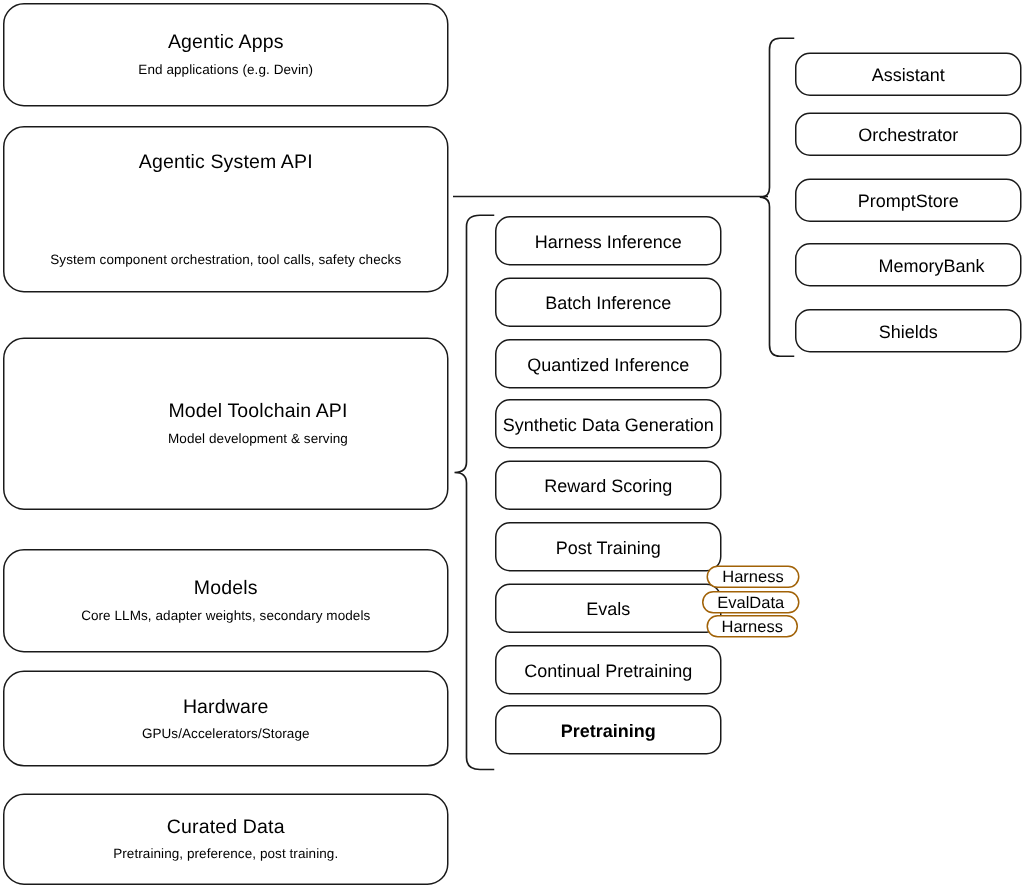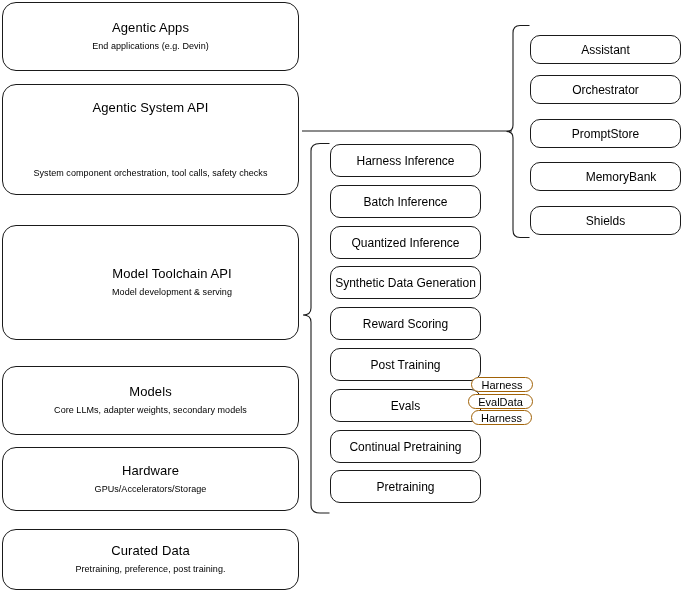--- a/index.html
+++ b/index.html
@@ -168,21 +168,21 @@
   </div>
   <div class="node mid" style="top:348px;">
     <span>Post Training</span>
   </div>
   <div class="node mid" style="top:389px;">
     <span>Evals</span>
   </div>
   <div class="node mid" style="top:430px;">
     <span>Continual Pretraining</span>
   </div>
-  <div class="node mid" style="top:470px;">
+  <div class="node mid" style="top:470px;font-weight:bold;">
     <span>Pretraining</span>
   </div>
 
   <div class="chip" style="left:471px; top:377px; width:62px;">
     <span>Harness</span>
   </div>
   <div class="chip" style="left:468px; top:394px; width:65px;">
     <span>EvalData</span>
   </div>
   <div class="chip" style="left:471px; top:410px; width:61px;">

